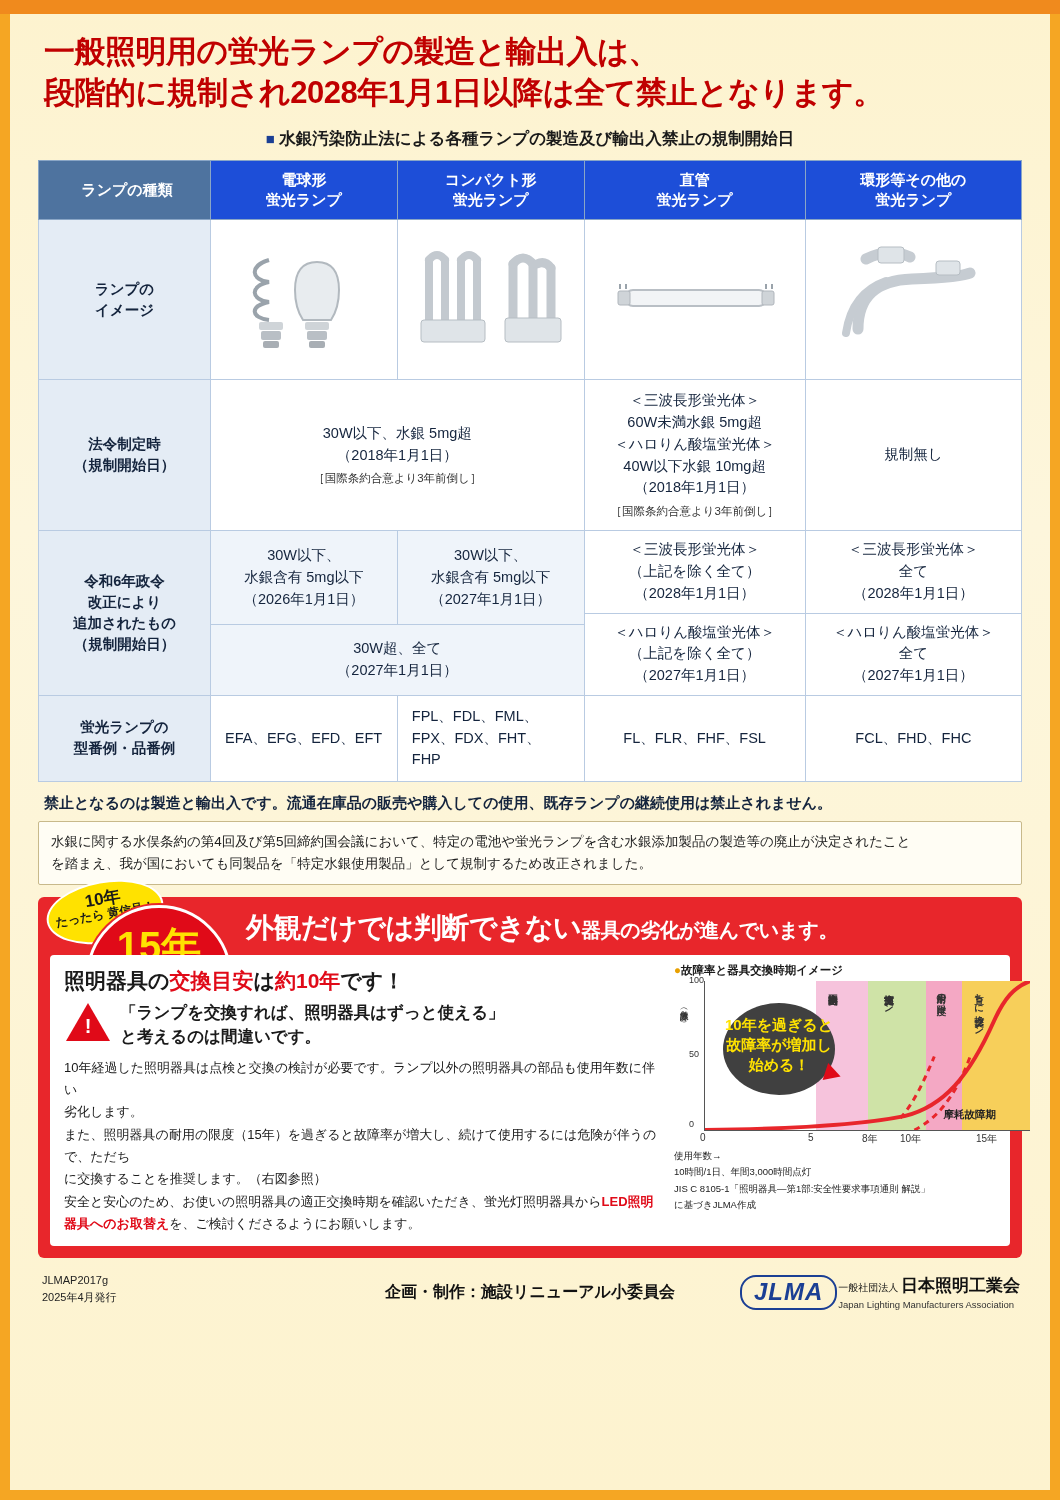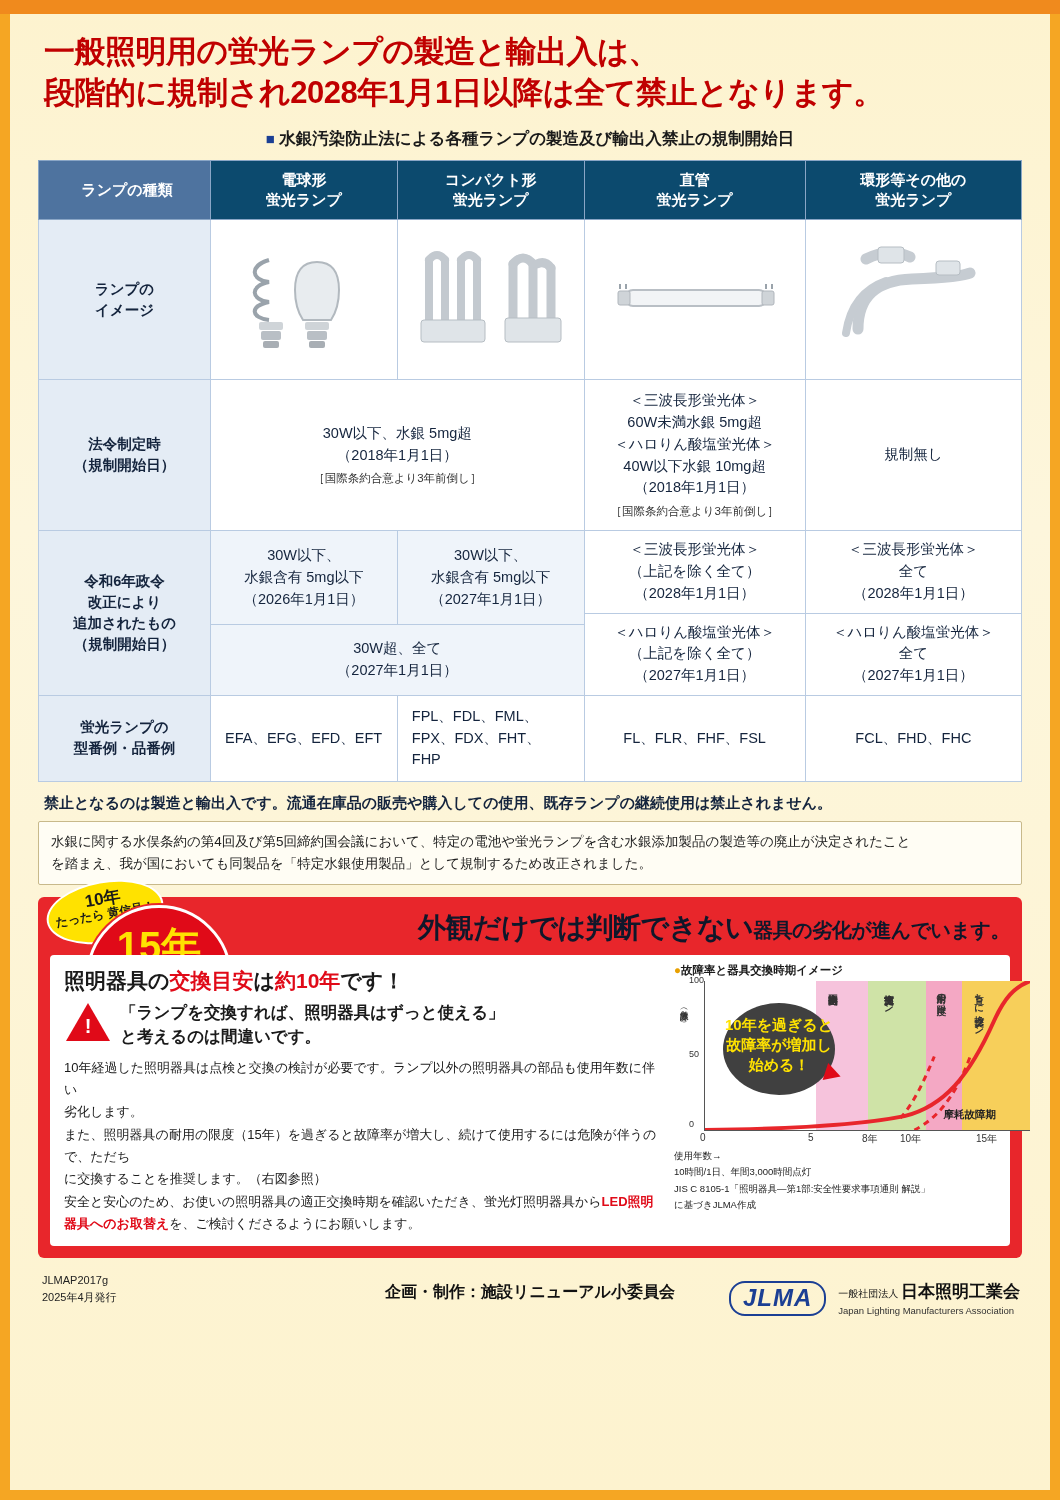--- a/index.html
+++ b/index.html
@@ -40,21 +40,21 @@
   table.main {
     width:100%; border-collapse:collapse; table-layout:fixed;
     background:#fff;
   }
   table.main th, table.main td {
     border:1px solid #b9cbe2;
     text-align:center; vertical-align:middle;
     font-size:14.5px; color:#14243d;
   }
   table.main thead th {
-    background:#0c4a6e; color:#fff; font-weight:bold;
+    background:#1d4ed8; color:#fff; font-weight:bold;
     font-size:15px; padding:9px 2px; line-height:1.35;
     border-color:#8aa6c6;
   }
   table.main thead th.first { background:#4e739f;padding-left:7px; }
   .rowlabel {
     background:#e4ecf5; font-weight:bold; font-size:16px; line-height:1.45;
     color:#17365d; padding:8px 4px;
   }
   td.cell { padding:10px 6px; line-height:1.5; background:#fff; }
   td.cell.alt { background:#eff4fa; }
@@ -76,22 +76,22 @@
     margin-bottom:8px; border-radius:2px;
   }
 
   
   .panel {
     margin-top:12px; background:#e8262b; border-radius:6px;
     padding:10px 12px 12px 12px; position:relative;
     min-height:300px;
   }
   .panel-head {
-    color:#0f172a; font-weight:bold; font-size:28px; letter-spacing:-0.5px;
-    margin-left:196px; margin-top:2px;text-align:right;
+    color:#ffffff; font-weight:bold; font-size:28px; letter-spacing:-0.5px;
+    margin-left:196px; margin-top:2px;
   }
   .panel-head .sm { font-size:20px; }
   .badge {
     position:absolute; left:8px; top:-16px; width:186px; height:170px;
   }
   .badge .oval {
     position:absolute; left:0; top:0; width:118px; height:62px;
     background:#ffe200; border-radius:50%; transform:rotate(-10deg);
     border:2px solid #fff;
   }
@@ -172,21 +172,21 @@
   .xticks { position:relative; width:326px; height:16px; font-size:10px; color:#333;}
   .xticks span { position:absolute; top:1px; }
   .chart-foot { font-size:9.5px; line-height:1.45; color:#222; margin-top:2px;}
   .chart-foot2 { font-size:9.5px; line-height:1.45; color:#222; margin-top:4px;}
   .wear { position:absolute; right:34px; bottom:8px; font-size:10.5px; font-weight:bold; color:#222;}
 
   
   .footer { margin-top:12px; position:relative; height:54px;}
   .f-left { position:absolute; left:4px; top:2px; font-size:11px; color:#222; line-height:1.6;}
   .f-center { position:absolute; left:0; right:0; top:12px; text-align:center; font-size:16px; font-weight:bold; color:#111;}
-  .f-right { position:absolute; right:2px; top:10px; display:flex; align-items:center; gap:12px;}
+  .f-right { position:absolute; right:2px; top:4px; display:flex; align-items:center; gap:1px;}
   .jlma-logo {
     font-weight:bold; font-style:italic; font-size:24px; color:#1b3f94;
     border:2px solid #1b3f94; border-radius:16px; padding:1px 12px 2px;
     letter-spacing:1px;
   }
   .jlma-txt { font-size:10px; color:#111; line-height:1.45;}
   .jlma-txt b { font-size:17px; }
   .jlma-txt .en { font-size:9.5px; color:#333; }
 </style>
 </head>

